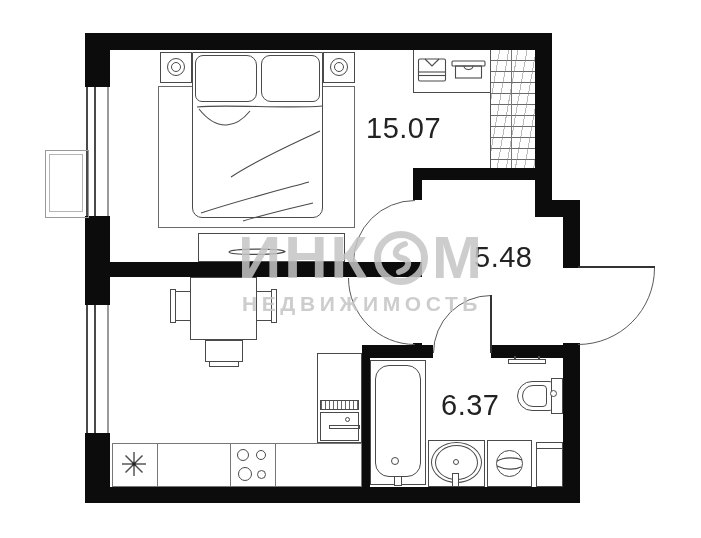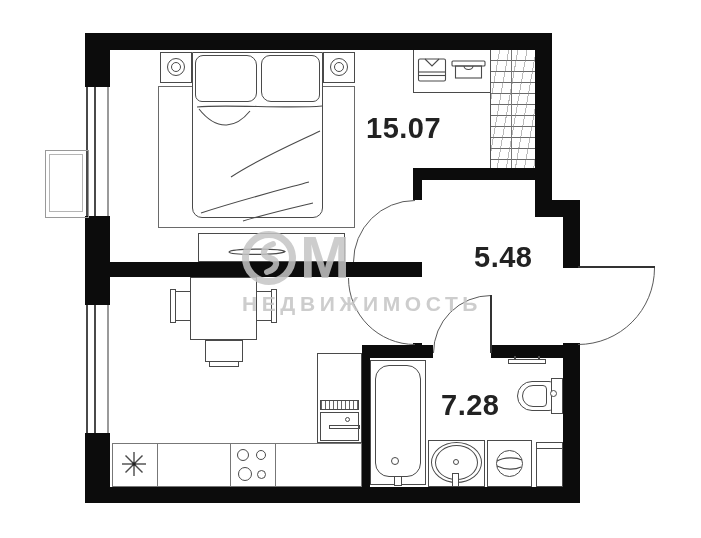--- a/index.html
+++ b/index.html
@@ -11,21 +11,21 @@
   
   .f{position:absolute;border:1px solid #4a4a4a;background:#fff;}
   .nf{position:absolute;border:1px solid #4a4a4a;background:transparent;}
   .ln{position:absolute;background:#4a4a4a;}
   .gln{position:absolute;background:#9a9a9a;}
   
   .arc{position:absolute;border:1.3px solid #5a5a5a;border-radius:50%;background:transparent;}
   
   .cir{position:absolute;border:1.2px solid #4a4a4a;border-radius:50%;background:#fff;}
   
-  .lbl{position:absolute;font-size:29px;font-weight:700;color:#222;letter-spacing:.5px;z-index:10;}
+  .lbl{position:absolute;font-size:29px;font-weight:400;color:#222;letter-spacing:.5px;z-index:10;}
   
   .win{position:absolute;background:#fff;}
   
   .hatch{position:absolute;border-left:1px solid #555;
     background:
       repeating-linear-gradient(100deg, rgba(130,130,130,.0) 0 8px, rgba(130,130,130,.55) 8px 9px),
       repeating-linear-gradient(180deg, rgba(80,80,80,0) 0 10px, rgba(80,80,80,.85) 10px 11px);}
   
   .wm{position:absolute;left:238px;top:226px;z-index:40;color:rgba(196,196,196,.85);pointer-events:none;}
   .wm-l1{display:flex;align-items:center;font-weight:800;font-size:60px;letter-spacing:3px;line-height:64px;}
@@ -170,24 +170,25 @@
       <g transform="translate(452,61)">
         <rect x="0" y="0" width="33" height="5" rx="1"></rect>
         <rect x="3.5" y="5" width="26" height="12"></rect>
         <path d="M12,5 a4.5,3.5 0 0 0 9,0"></path>
       </g>
     </g>
   </svg>
 
   <div class="lbl" style="left:366px;top:112px;">15.07</div>
   <div class="lbl" style="left:474px;top:241px;">5.48</div>
-  <div class="lbl" style="left:441px;top:389px;">7.28</div>
+  <div class="lbl" style="left:441px;top:389px;">6.37</div>
 
   <div class="wm">
     <div class="wm-l1">
+      <span>ИНК</span>
       <svg class="wm-logo" width="56" height="56" viewBox="0 0 56 56">
         <circle cx="28" cy="28" r="23.5" fill="none" stroke="rgba(196,196,196,.85)" stroke-width="7"></circle>
         <path d="M32,14 c-10,3 -13,12 -3,14 c10,2 7,11 -3,14" fill="none" stroke="rgba(196,196,196,.85)" stroke-width="6" stroke-linecap="round"></path>
       </svg>
       <span>М</span>
     </div>
     <div class="wm-l2">НЕДВИЖИМОСТЬ</div>
   </div>
 
 </div>

